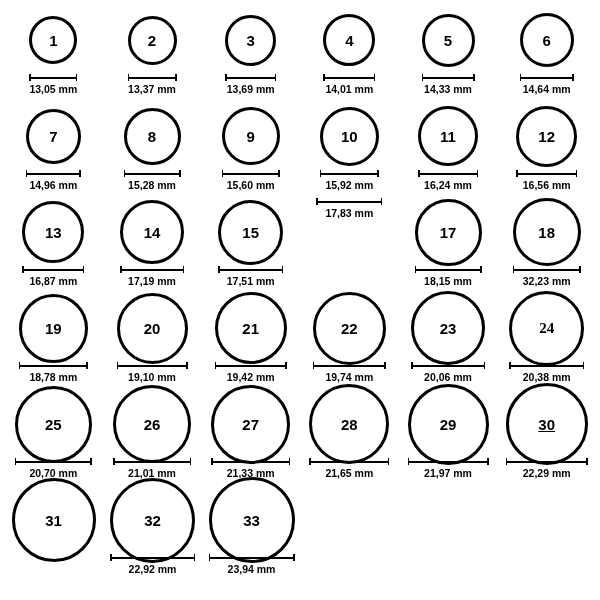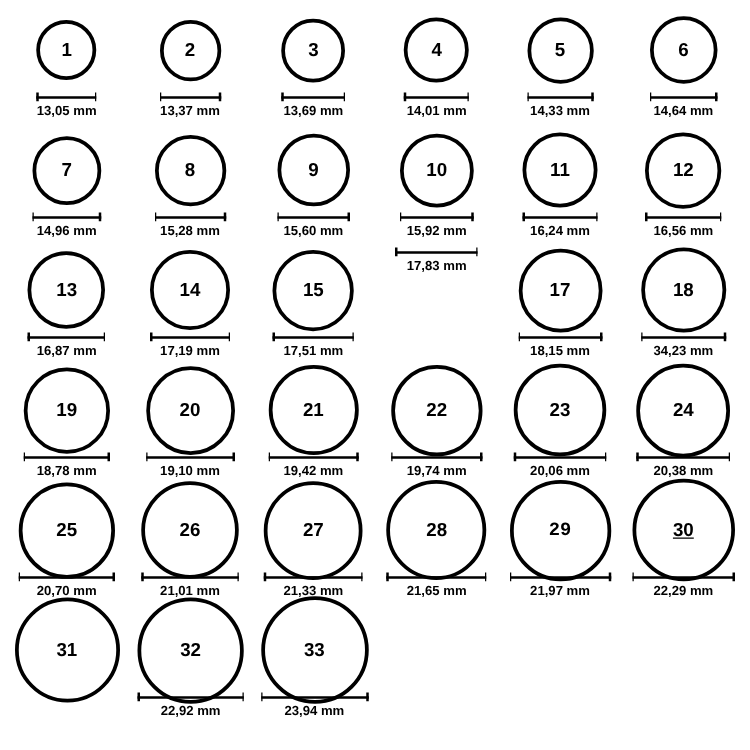--- a/index.html
+++ b/index.html
@@ -360,21 +360,21 @@
           <div class="ring" style="width: 68px; height: 68px;">
             <span class="ring-label">18</span>
           </div>
         </div>
         <div class="measure">
           <div class="caliper" style="width: 68px;">
             <div class="bar"></div>
             <div class="tick left"></div>
             <div class="tick right"></div>
           </div>
-          <div class="mm">34,23 mm</div>
+          <div class="mm">32,23 mm</div>
         </div>
       </div>
     </div>
     <div class="row">
       <div class="cell">
         <div class="ring-wrap">
           <div class="ring" style="width: 69px; height: 69px;">
             <span class="ring-label">19</span>
           </div>
         </div>
@@ -442,21 +442,21 @@
           <div class="caliper" style="width: 74px;">
             <div class="bar"></div>
             <div class="tick left"></div>
             <div class="tick right"></div>
           </div>
           <div class="mm">20,06 mm</div>
         </div>
       </div>
       <div class="cell">
         <div class="ring-wrap">
-          <div class="ring" style="width: 75px; height: 75px;">
+          <div class="ring" style="width: 75px; height: 75px; font-family: Liberation Serif, serif;">
             <span class="ring-label">24</span>
           </div>
         </div>
         <div class="measure">
           <div class="caliper" style="width: 75px;">
             <div class="bar"></div>
             <div class="tick left"></div>
             <div class="tick right"></div>
           </div>
           <div class="mm">20,38 mm</div>
@@ -519,21 +519,21 @@
           <div class="caliper" style="width: 80px;">
             <div class="bar"></div>
             <div class="tick left"></div>
             <div class="tick right"></div>
           </div>
           <div class="mm">21,65 mm</div>
         </div>
       </div>
       <div class="cell">
         <div class="ring-wrap">
-          <div class="ring" style="width: 81px; height: 81px; font-family: Liberation Mono, monospace;">
+          <div class="ring" style="width: 81px; height: 81px;">
             <span class="ring-label">29</span>
           </div>
         </div>
         <div class="measure">
           <div class="caliper" style="width: 81px;">
             <div class="bar"></div>
             <div class="tick left"></div>
             <div class="tick right"></div>
           </div>
           <div class="mm">21,97 mm</div>

